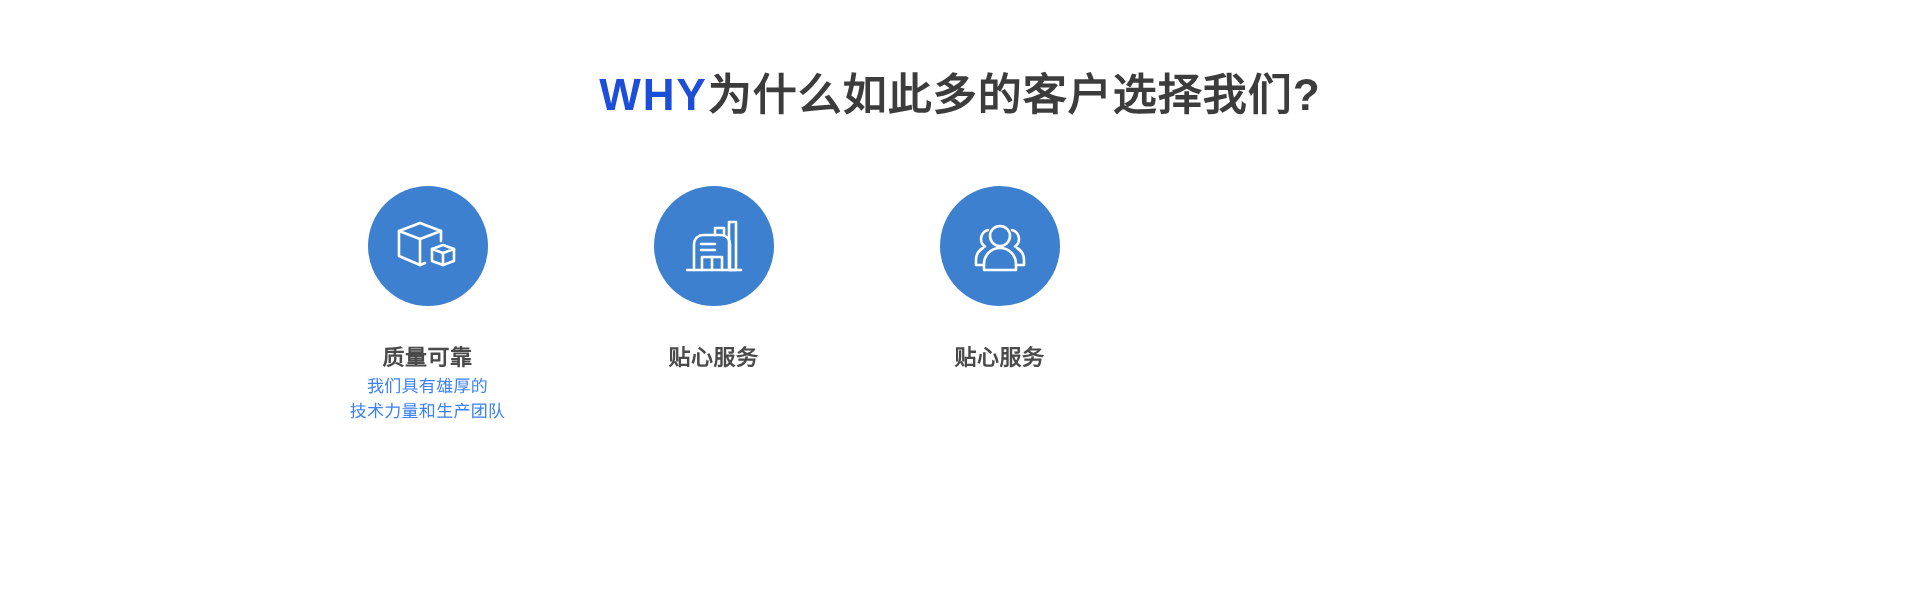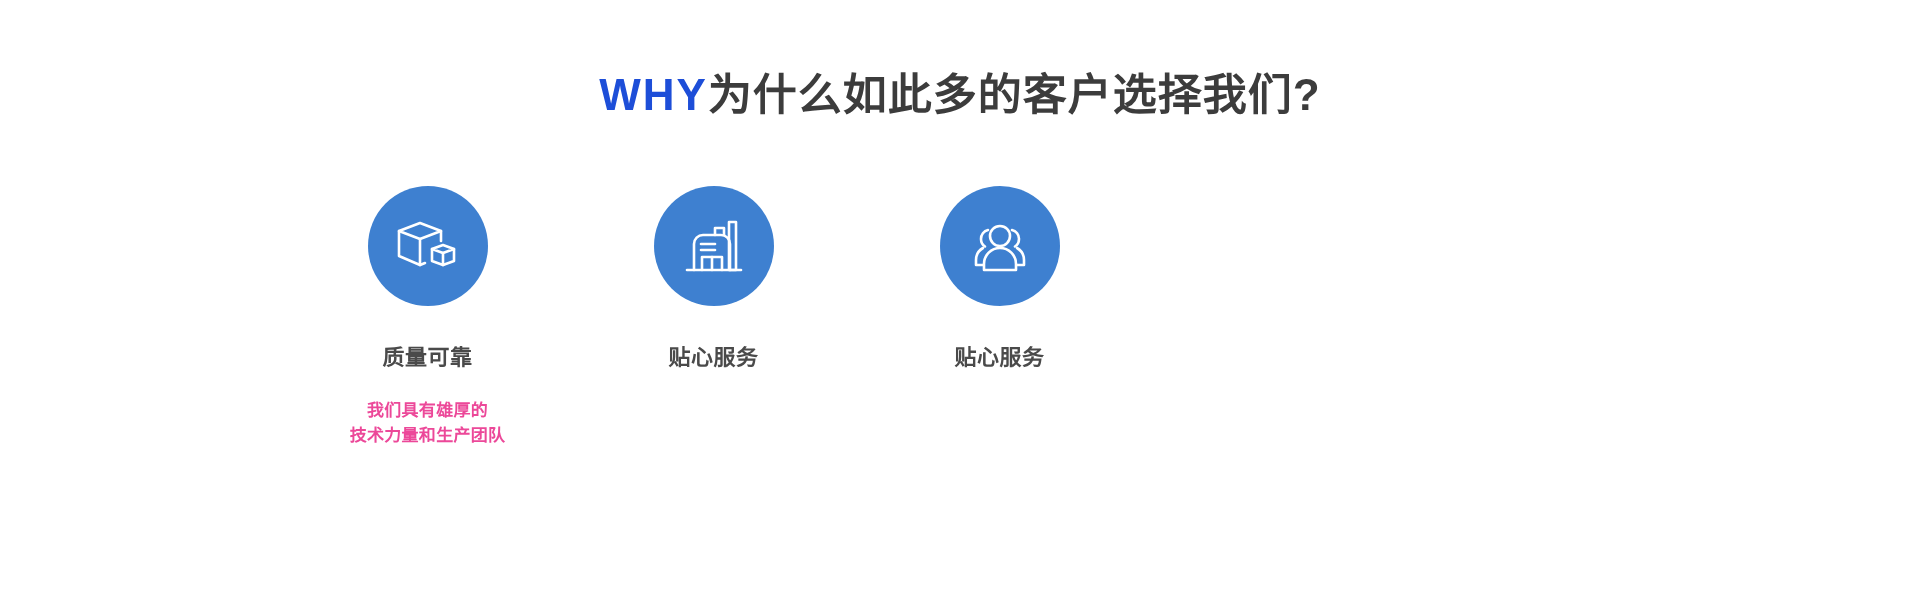--- a/index.html
+++ b/index.html
@@ -98,27 +98,26 @@
   .feature-title {
     margin-top: 38px;
     font-size: 22px;
     line-height: 28px;
     font-weight: bold;
     color: #4a4a4a;
     letter-spacing: 0.5px;
   }
 
   .feature-desc {
-    margin-top: 26px;
+    margin-top: 2px;
     font-size: 17px;
     line-height: 25px;
-    color: #ec4899;
+    color: #3b82f6;
     letter-spacing: 0.3px;
     white-space: pre-line;
-    font-weight: bold;
   }
 </style>
 </head>
 <body>
 
 <div class="section">
 
   <div class="heading-block">
     <div class="main-heading">
       <span class="why-word">WHY</span><span class="zh-title">为什么如此多的客户选择我们?</span>

